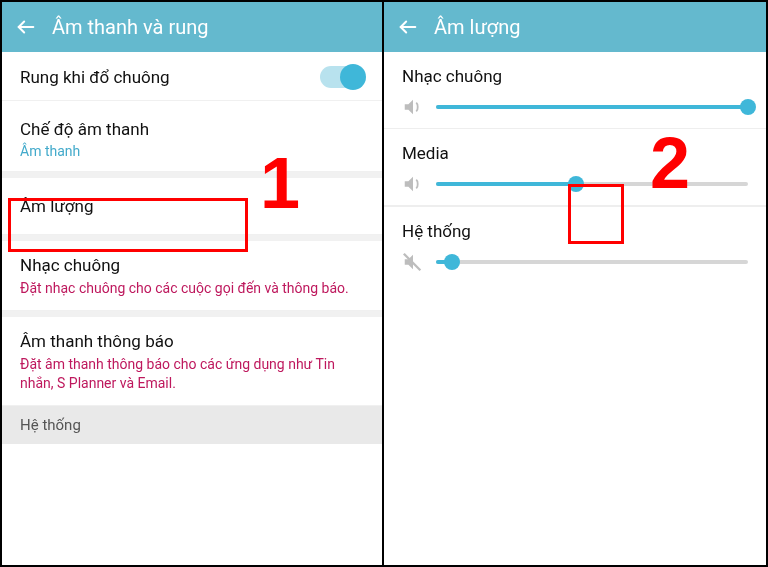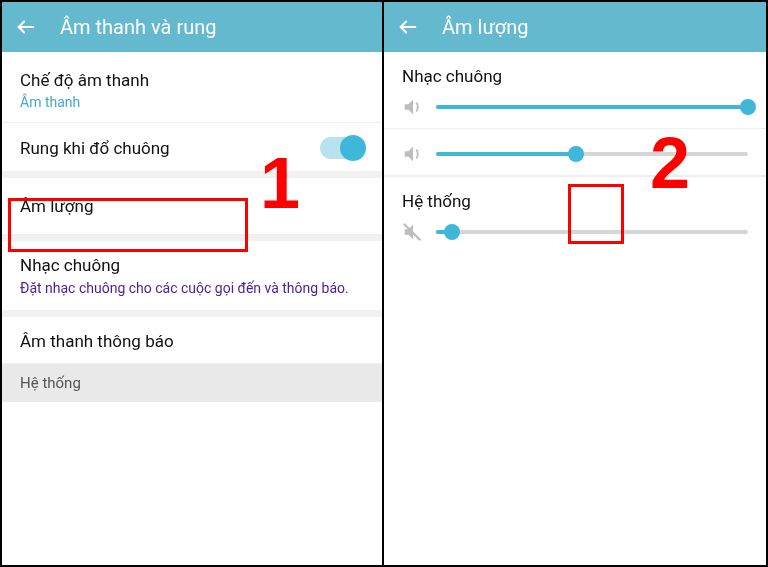--- a/index.html
+++ b/index.html
@@ -35,32 +35,32 @@
   .back-arrow {
     width: 36px; height: 36px;
     display: flex; justify-content: center; align-items: center;
     font-size: 24px;
     line-height: 1;
     cursor: pointer;
   }
   .header-title {
     font-size: 20px;
     font-weight: 400;
-    margin-left: 16px;
+    margin-left: 8px;
   }
   .list-item {
     padding: 14px 18px 12px 18px;
     border-bottom: 1px solid #f0f0f0;
     background: #fff;
     position: relative;
   }
   .list-item.tall { padding-top: 18px; padding-bottom: 12px; }
   .item-title { font-size: 17px; color: #111; }
   .item-sub   { font-size: 14px; color: #43aacb; margin-top: 4px; }
-  .item-desc  { font-size: 14px; color: #4c1d95;    margin-top: 4px; line-height: 1.35; }
+  .item-desc  { font-size: 14px; color: #be185d;    margin-top: 4px; line-height: 1.35; }
   .row-flex { display: flex; align-items: center; justify-content: space-between; }
   .toggle {
     width: 44px; height: 22px;
     border-radius: 11px;
     background: #b8e2ee;
     position: relative;
   }
   .toggle-knob {
     position: absolute;
     right: -2px; top: -2px;
@@ -113,49 +113,50 @@
     <div class="header">
       <div class="back-arrow">
         <svg width="22" height="22" viewBox="0 0 24 24" fill="none" stroke="#fff" stroke-width="2.2" stroke-linecap="round" stroke-linejoin="round">
           <line x1="20" y1="12" x2="4" y2="12"></line>
             <polyline points="10 18 4 12 10 6"></polyline>
         </svg>
       </div>
       <div class="header-title">Âm thanh và rung</div>
     </div>
 
-    <div class="list-item tall">
-      <div class="item-title">Chế độ âm thanh</div>
-      <div class="item-sub">Âm thanh</div>
-    </div>
-
     <div class="list-item">
       <div class="row-flex">
         <div class="item-title">Rung khi đổ chuông</div>
         <div class="toggle">
           <div class="toggle-knob"></div>
         </div>
       </div>
     </div>
+
+    <div class="list-item tall">
+      <div class="item-title">Chế độ âm thanh</div>
+      <div class="item-sub">Âm thanh</div>
+    </div>
     <div class="divider-gap"></div>
 
     <div class="list-item" style="padding-top:18px;padding-bottom:18px;">
       <div class="item-title">Âm lượng</div>
     </div>
     <div class="divider-gap"></div>
 
     <div class="list-item">
       <div class="item-title">Nhạc chuông</div>
       <div class="item-desc">Đặt nhạc chuông cho các cuộc gọi đến và thông báo.</div>
     </div>
 
     <div class="divider-gap"></div>
 
     <div class="list-item">
       <div class="item-title">Âm thanh thông báo</div>
+      <div class="item-desc">Đặt âm thanh thông báo cho các ứng dụng như Tin nhắn, S Planner và Email.</div>
     </div>
 
     <div class="section-header">Hệ thống</div>
 
     <div class="highlight-box" style="left:6px; top:196px; width:240px; height:54px;"></div>
     <div class="callout" style="left:258px; top:140px; font-size:72px;">1</div>
   </div>
 
   <div class="panel right">
     <div class="header">
@@ -179,20 +180,21 @@
         </div>
         <div class="slider-track">
           <div class="slider-fill" style="width:100%;"></div>
           <div class="slider-thumb" style="left:100%;"></div>
         </div>
       </div>
     </div>
     <div class="sep-line"></div>
 
     <div class="slider-block">
+      <div class="slider-label">Media</div>
       <div class="slider-row">
         <div class="vol-icon">
           <svg width="22" height="22" viewBox="0 0 24 24" fill="#bdbdbd">
               <path d="M3 9v6h4l5 5V4L7 9H3z"></path>
               <path d="M16 8c1.5 1 1.5 7 0 8" stroke="#bdbdbd" stroke-width="2" fill="none" stroke-linecap="round"></path>
             </svg>
         </div>
         <div class="slider-track">
           <div class="slider-fill" style="width:45%;"></div>
           <div class="slider-thumb" style="left:45%;"></div>

